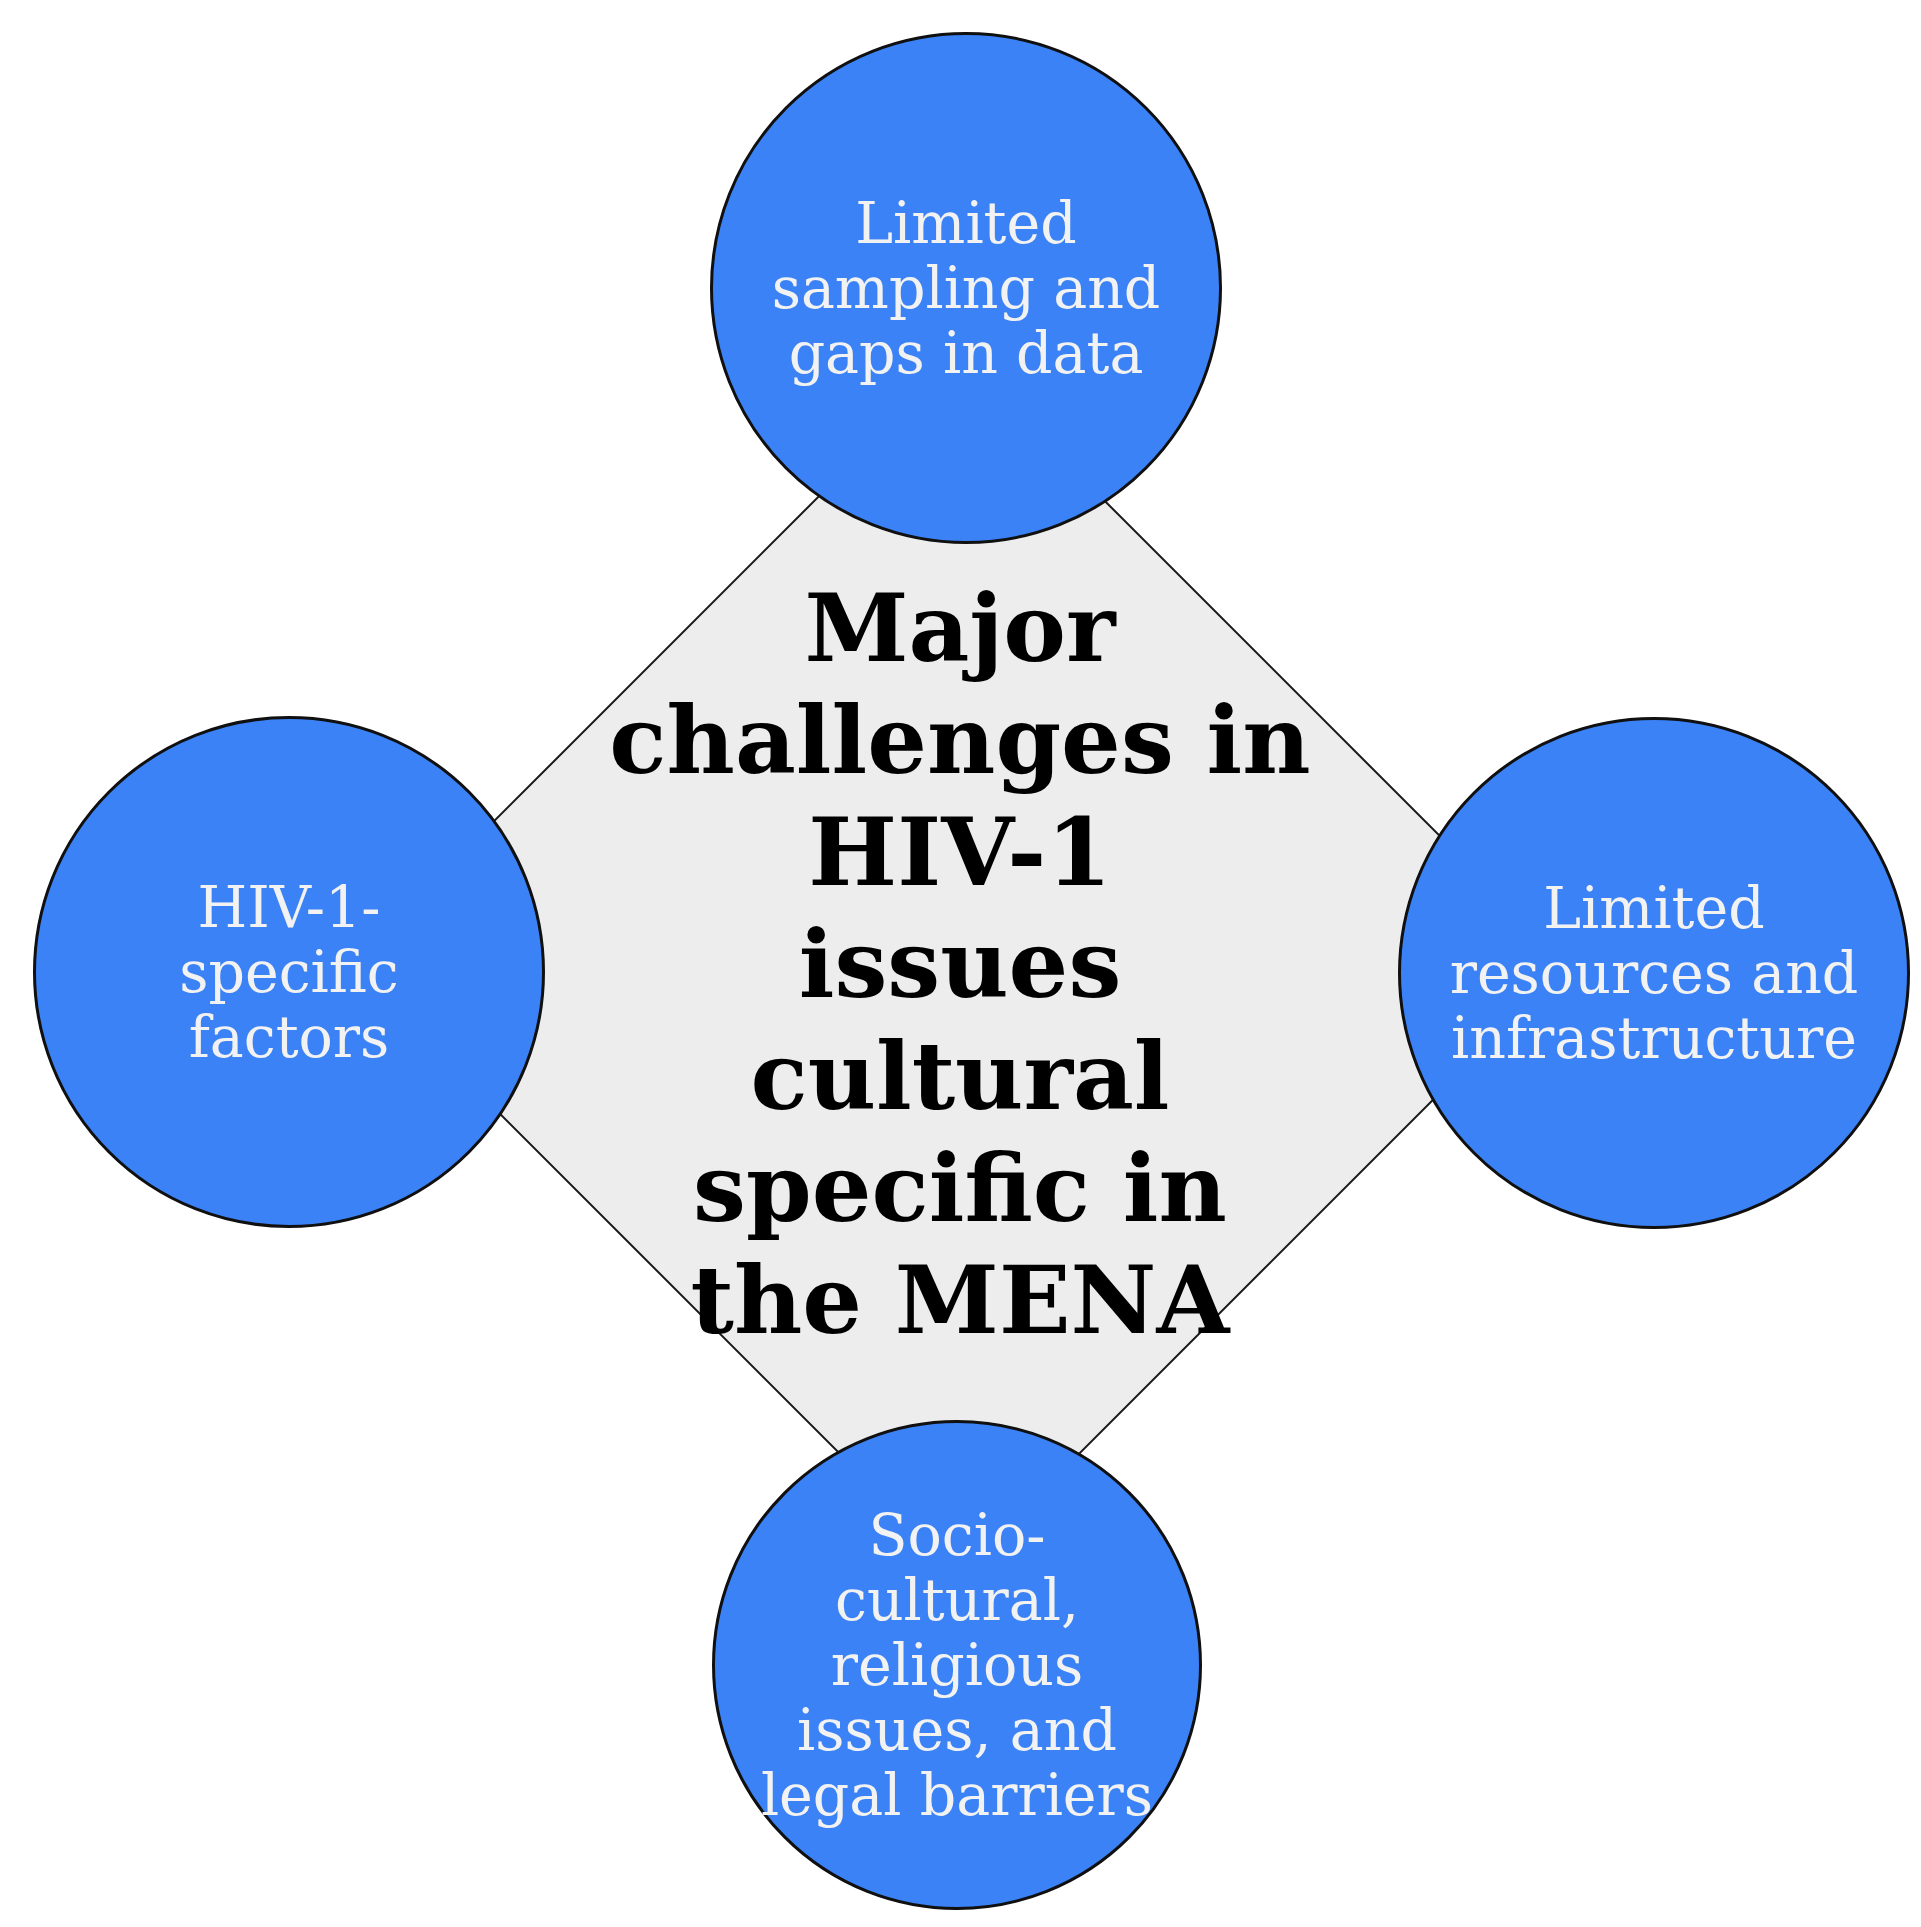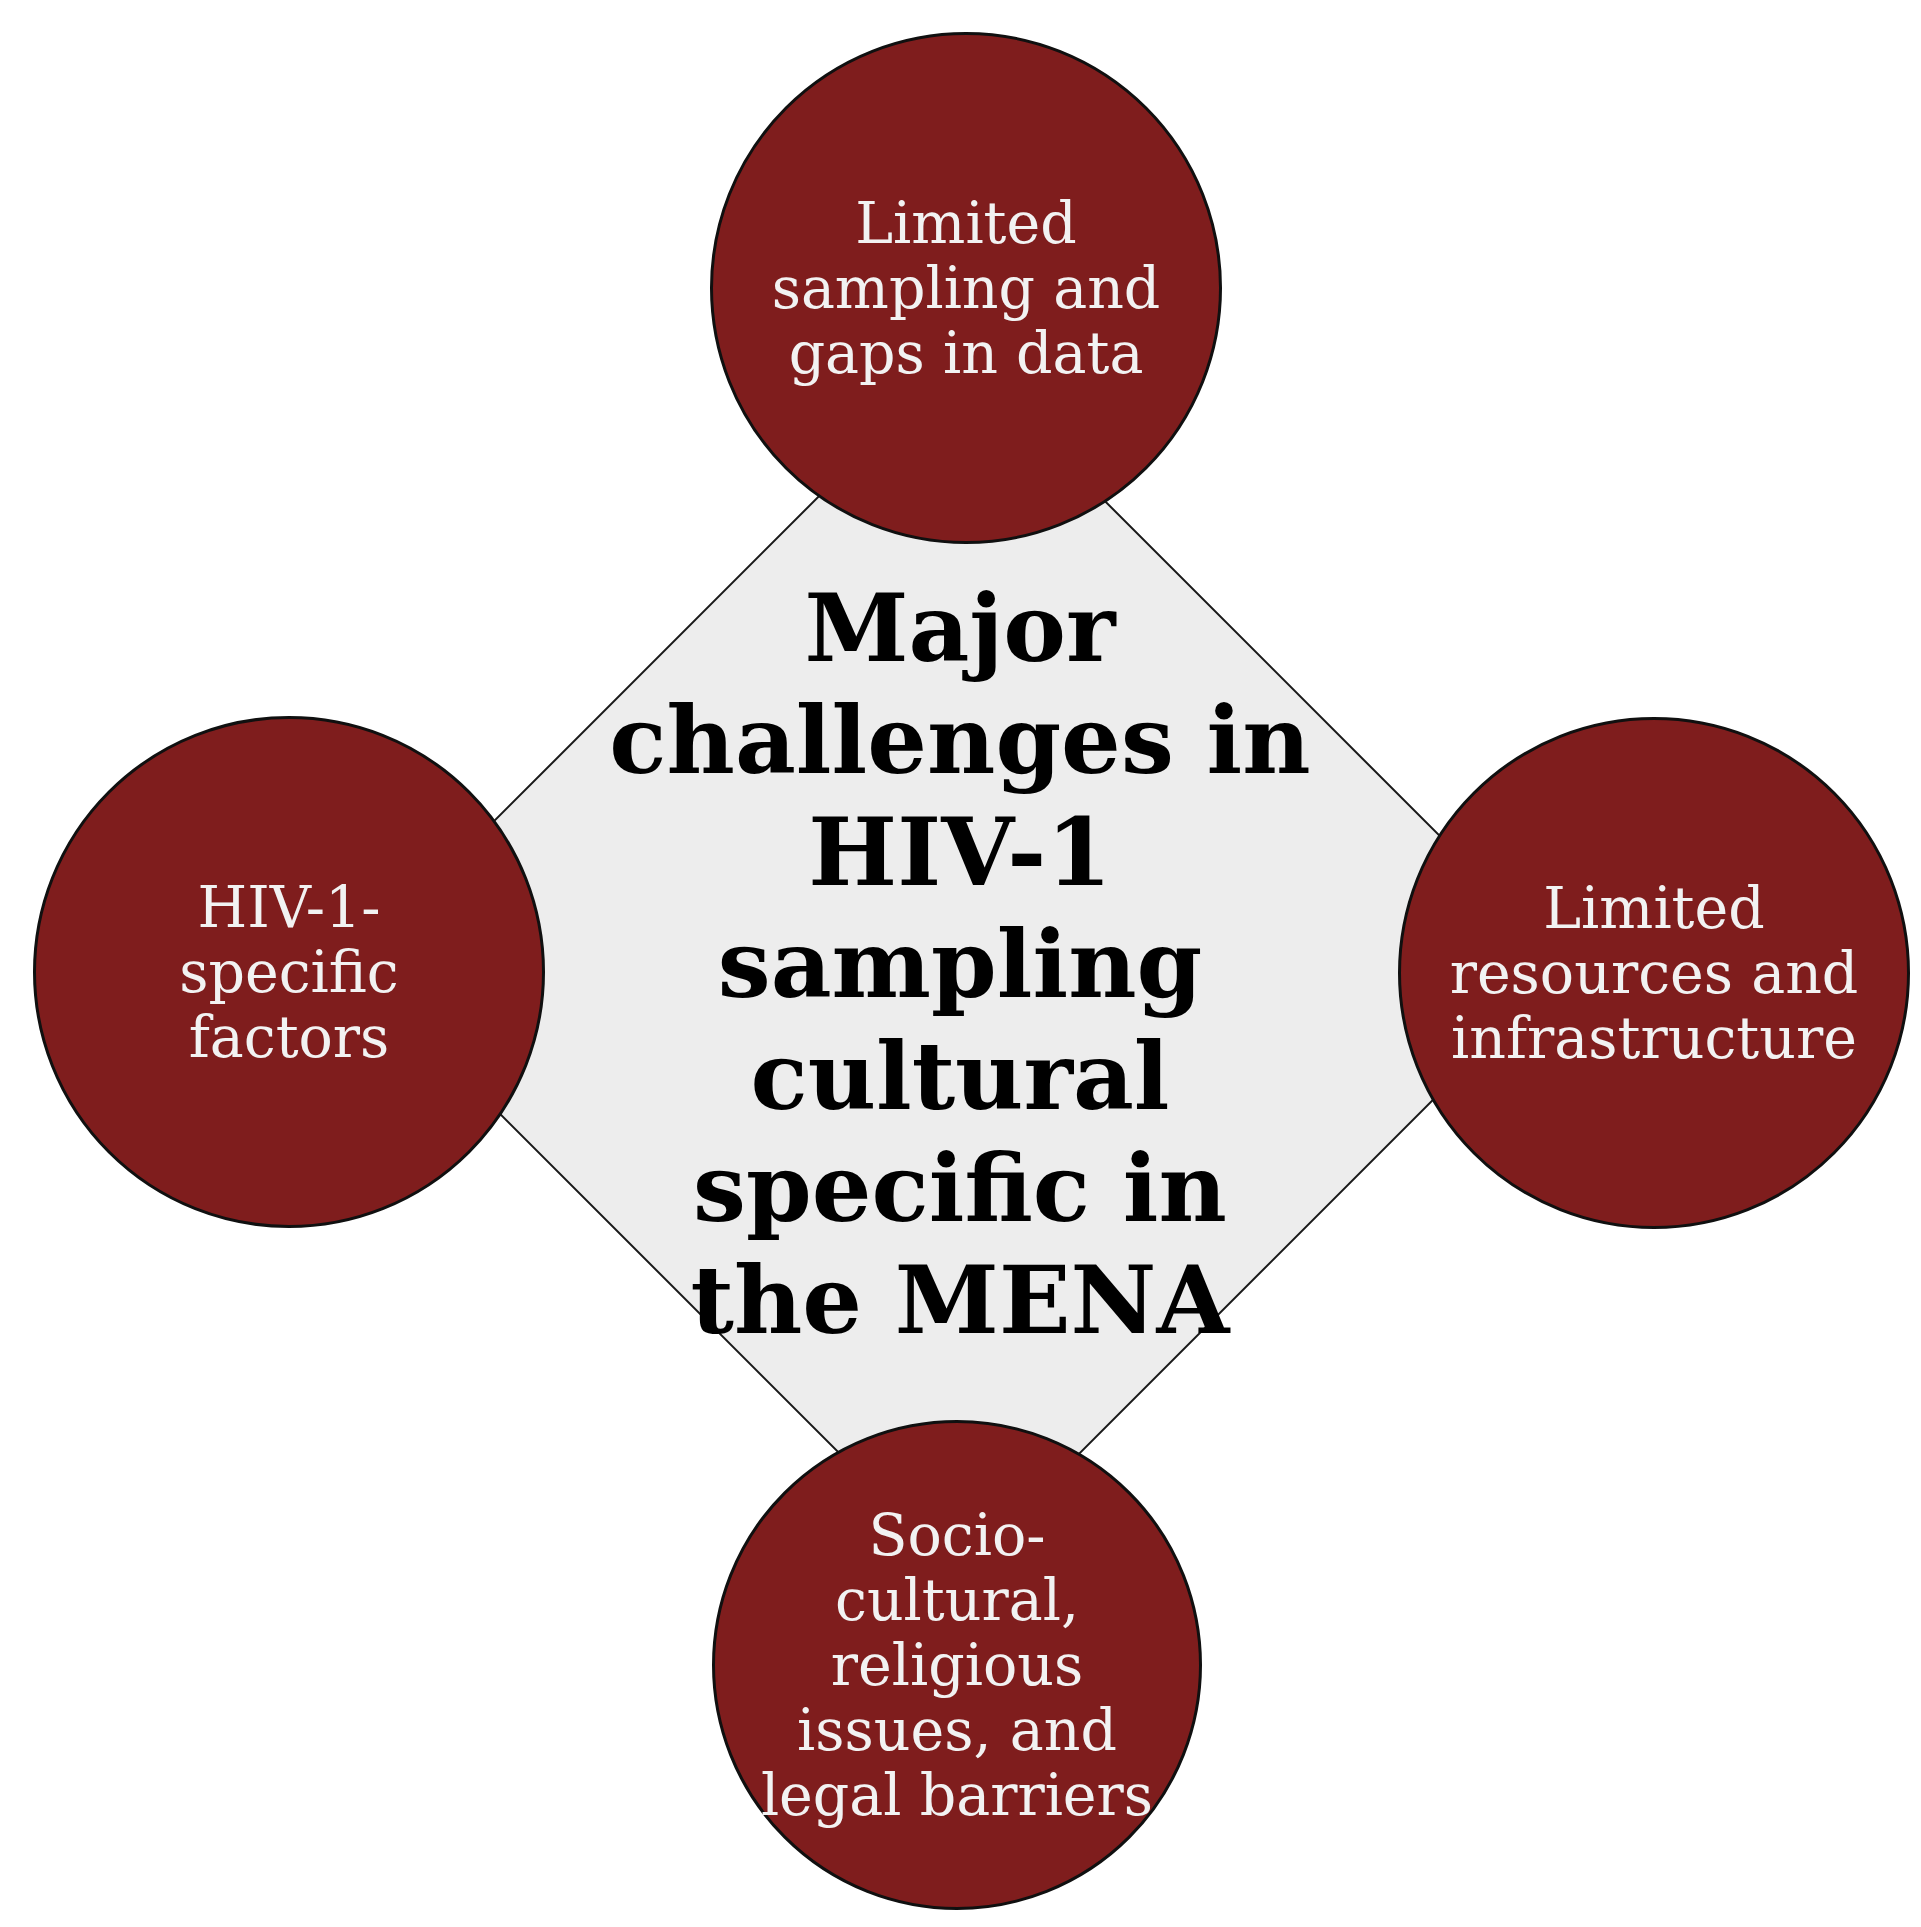--- a/index.html
+++ b/index.html
@@ -37,21 +37,21 @@
     font-weight: bold;
     color: #000000;
     font-size: 94px;
     line-height: 112px;
     letter-spacing: 0;
   }
   
   .node {
     position: absolute;
     border-radius: 50%;
-    background: #7f1d1d;
+    background: #3b82f6;
     border: 3px solid #101010;
     box-sizing: border-box;
     display: flex;
     flex-direction: column;
     align-items: center;
     justify-content: center;
     color: #f2f2f2;
     font-size: 57px;
     line-height: 65px;
     text-align: center;
@@ -65,21 +65,21 @@
 <body>
 
 <div class="canvas">
 
   <div class="diamond"></div>
 
   <div class="center-text">
     <div>Major</div>
     <div>challenges in</div>
     <div>HIV-1</div>
-    <div>sampling</div>
+    <div>issues</div>
     <div>cultural</div>
     <div>specific in</div>
     <div>the MENA</div>
   </div>
 
   <div class="node node-top">
     <div>Limited</div>
     <div>sampling and</div>
     <div>gaps in data</div>
   </div>

